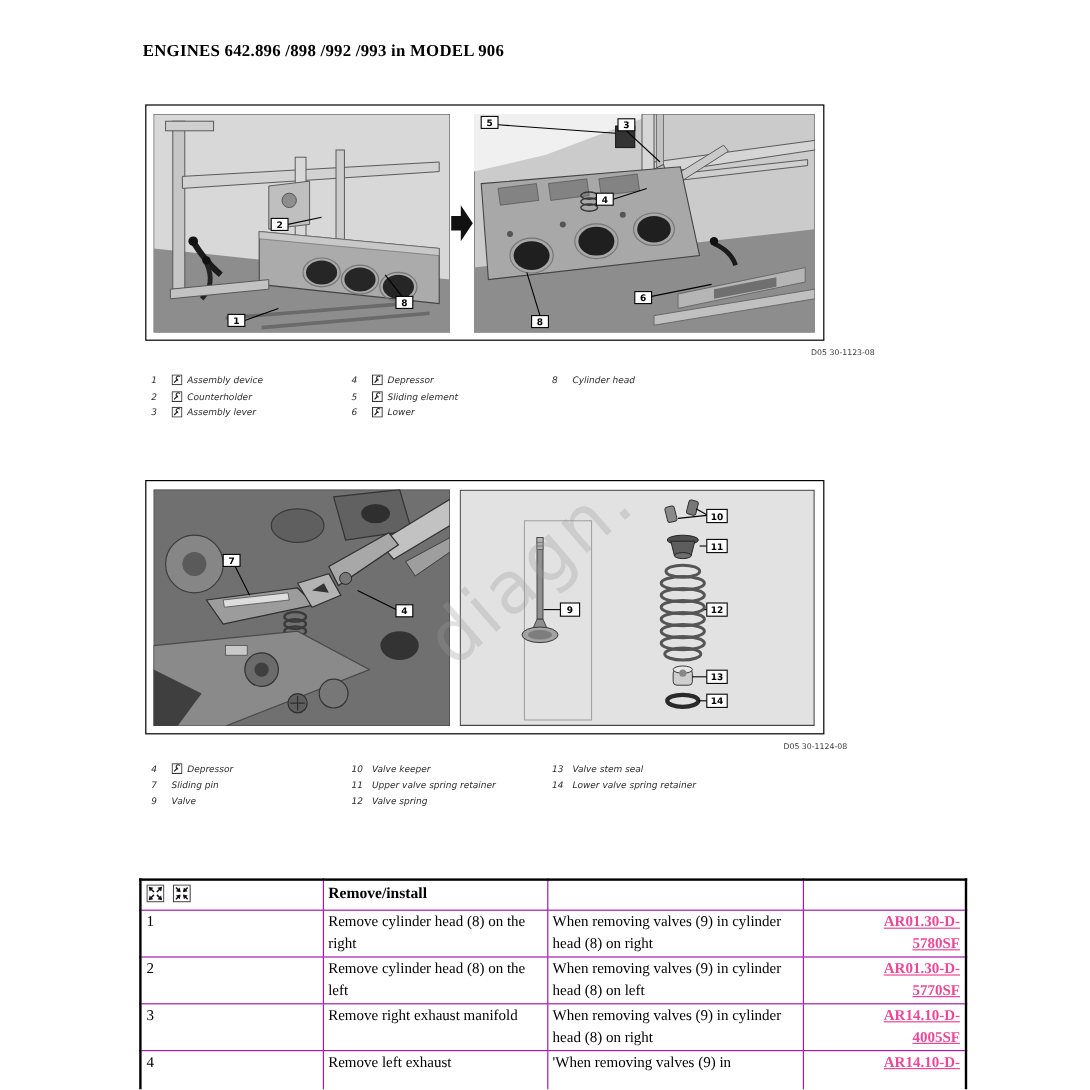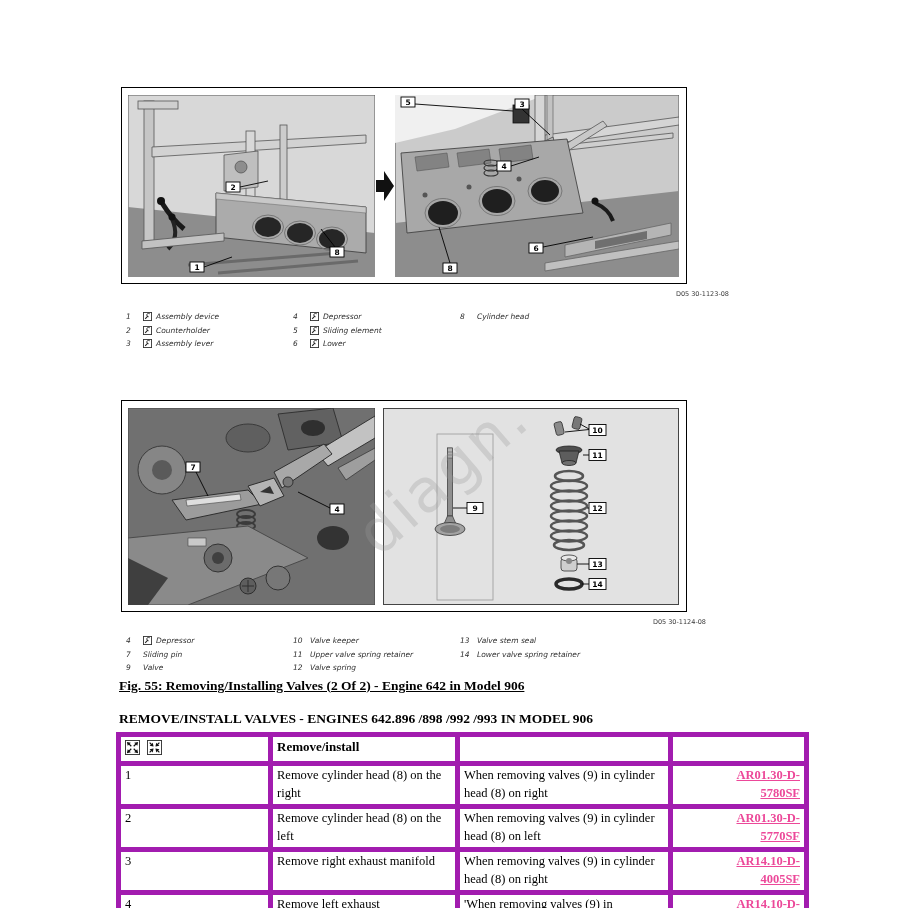--- a/index.html
+++ b/index.html
@@ -18,21 +18,21 @@
            text-align:right;width:286px;}
   .legend{position:absolute;height:44px;width:700px;}
   .lcol{position:absolute;top:0;}
   .li{display:flex;align-items:center;height:13.4px;
       font-family:"DejaVu Sans",sans-serif;font-style:italic;font-size:7.5px;color:#2e2e2e;}
   .ln{width:17px;flex:none;}
   .ti{width:13px;flex:none;display:inline-flex;align-items:center;}
   .ll{white-space:nowrap;}
   table.proc{border-collapse:collapse;table-layout:fixed;width:688px;
              font-size:12.5px;line-height:1.4;}
-  table.proc td{border:5px solid #a21caf;vertical-align:top;padding:1px 4px 2px 4px;
+  table.proc td{border:1px solid #a21caf;vertical-align:top;padding:1px 4px 2px 4px;
                 overflow:hidden;}
   table.proc{border:2px solid #000;}
   tr.hdr td{height:21px;}
   tr.r td{height:34px;}
   td.hcell2{font-weight:bold;font-size:13px;}
   td.linkcell{text-align:right;}
   a.plink{color:#ec4899;font-weight:bold;text-decoration:underline;cursor:pointer;}
   a.plink span{display:block;}
   .hico{display:inline-block;width:15px;height:15px;margin-right:4px;vertical-align:middle;}
   .watermark{font-family:"DejaVu Sans",sans-serif;font-size:60px;color:#9a9a9a;
@@ -41,20 +41,21 @@
   .callout-rect{fill:#fff;stroke:#000;stroke-width:.9;}
   .callout-num{font-family:"DejaVu Sans",sans-serif;font-size:7.5px;font-weight:bold;
                fill:#000;text-anchor:middle;}
   .leader{stroke:#000;stroke-width:.9;fill:none;}
 </style>
 </head>
 <body>
 
 <div class="page">
 
+  <div class="abs title" style="left:119px;top:36px;">ENGINES 642.896 /898 /992 /993 in MODEL 906</div>
 
   <div class="abs figbox" style="left:121px;top:87px;width:566px;height:197px;">
 
     <svg width="247" height="182" viewBox="0 0 247 182">
       <rect x="0" y="0" width="247" height="182" fill="#d8d8d8" stroke="#555" stroke-width="1"></rect>
       <polygon points="0,112 247,138 247,182 0,182" fill="#8d8d8d"></polygon>
       <rect x="16" y="6" width="10" height="140" fill="#c6c6c6" stroke="#555" stroke-width=".8"></rect>
       <rect x="10" y="6" width="40" height="8" fill="#cfcfcf" stroke="#555" stroke-width=".8"></rect>
       <polygon points="24,52 238,40 238,48 24,62" fill="#d2d2d2" stroke="#555" stroke-width=".8"></polygon>
       <rect x="118" y="36" width="9" height="104" fill="#d8d8d8" stroke="#555" stroke-width=".8"></rect>
@@ -396,23 +397,21 @@
         <span class="ln">13</span>
         <span class="ll">Valve stem seal</span>
       </div>
       <div class="li">
         <span class="ln">14</span>
         <span class="ll">Lower valve spring retainer</span>
       </div>
     </div>
   </div>
 
-  <div class="abs figcap" style="left:119px;top:678px;">Fig. 55: Removing/Installing Valves (2 Of 2) - Engine 642 in Model 906</div>
-
-  <div class="abs secttl" style="left:119px;top:711px;">REMOVE/INSTALL VALVES - ENGINES 642.896 /898 /992 /993 IN MODEL 906</div>
+
 
   <div class="abs" style="left:116px;top:732px;">
     <table class="proc">
       <colgroup>
         <col style="width:152px">
           <col style="width:187px">
           <col style="width:213px">
           <col style="width:136px">
       </colgroup>
       <tbody>

